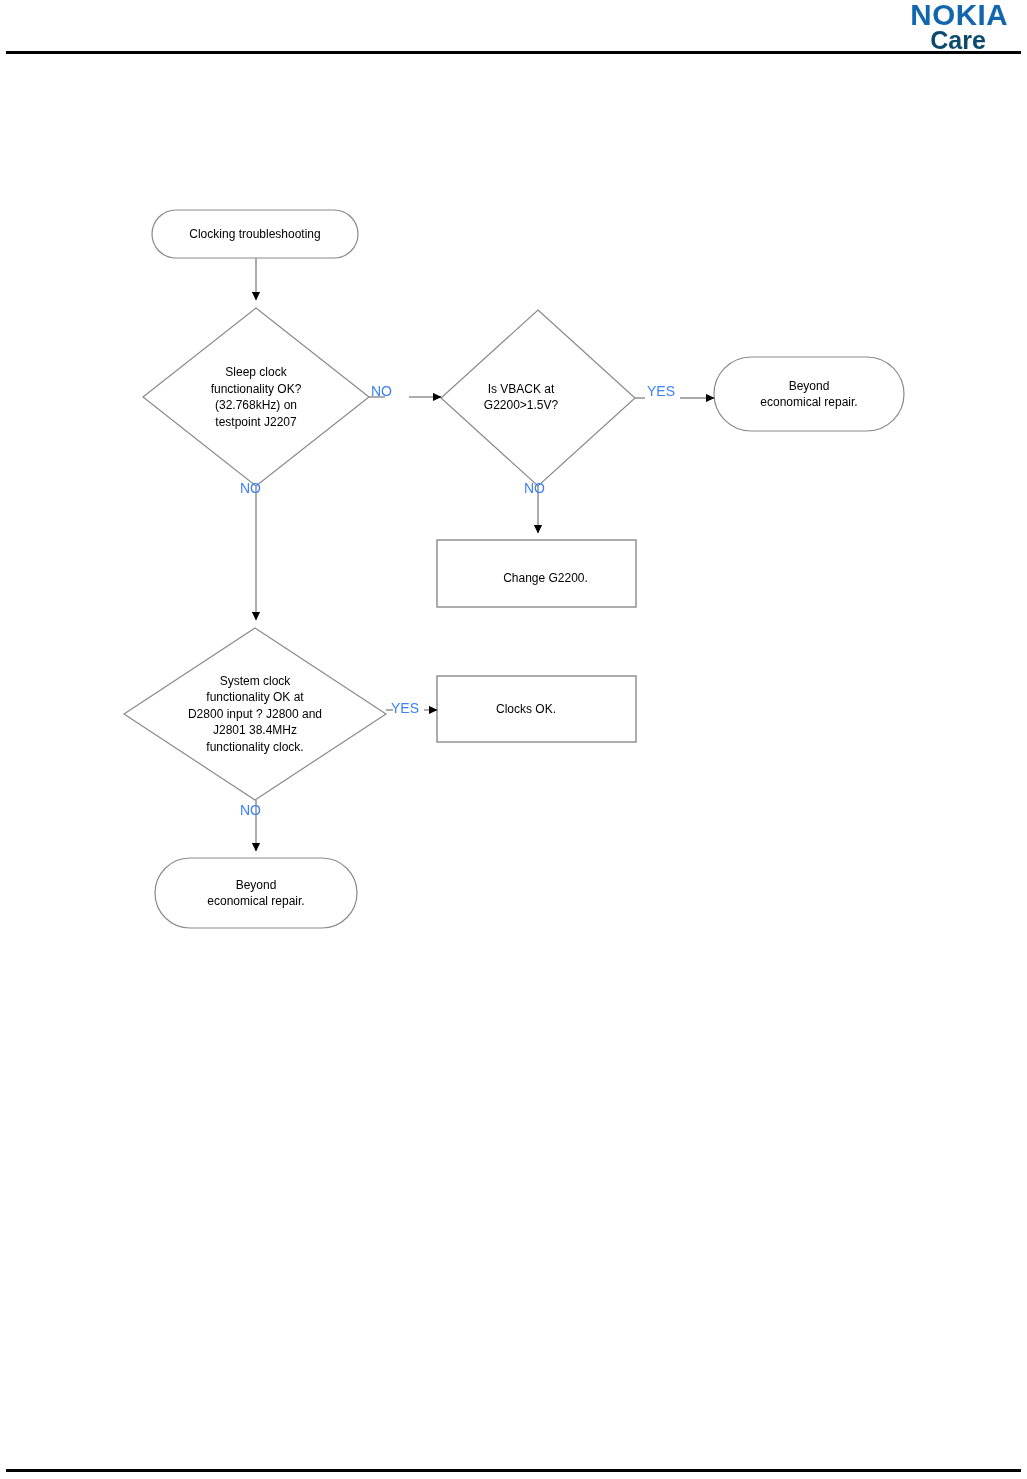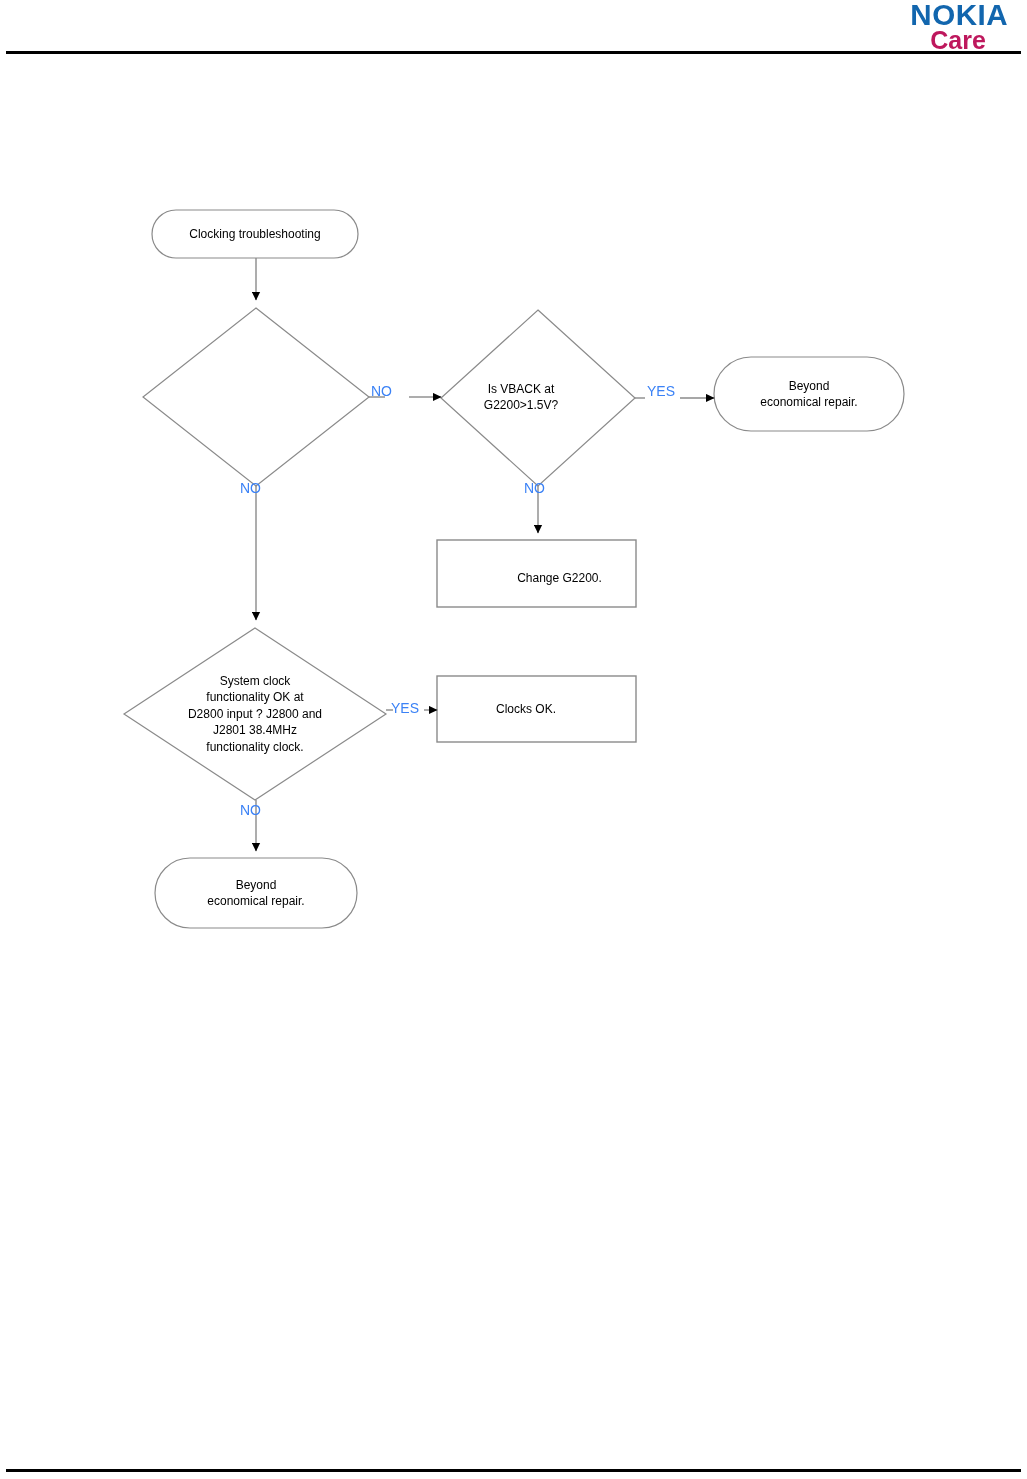--- a/index.html
+++ b/index.html
@@ -38,21 +38,21 @@
     color: #1266ae;
     transform: scaleX(1.02);
     transform-origin: left center;
   }
   #logo .care-word {
     display: block;
     font-family: "Liberation Sans", sans-serif;
     font-weight: bold;
     font-size: 25px;
     letter-spacing: 0px;
-    color: #be185d;
+    color: #0c4a6e;
     margin-top: -2px;
   }
   #header-rule {
     position: absolute;
     left: 6px;
     top: 51px;
     width: 1015px;
     height: 3px;
     background: #000000;
   }
@@ -152,28 +152,32 @@
       <line x1="538" y1="486" x2="538" y2="533" stroke="#8a8a8a" stroke-width="1.4" marker-end="url(#arrowhead)"></line>
 
       <line x1="386" y1="710" x2="393" y2="710" stroke="#8a8a8a" stroke-width="1.4"></line>
       <line x1="424" y1="710" x2="437" y2="710" stroke="#8a8a8a" stroke-width="1.4" marker-end="url(#arrowhead)"></line>
 
       <line x1="256" y1="800" x2="256" y2="851" stroke="#8a8a8a" stroke-width="1.4" marker-end="url(#arrowhead)"></line>
     </svg>
 
     <div class="node-text" style="left:152px; top:210px; width:206px; height:48px;">Clocking troubleshooting</div>
 
+    <div class="node-text" style="left:156px; top:331px; width:200px; height:132px;">Sleep clock
+functionality OK?
+(32.768kHz) on
+testpoint J2207</div>
 
     <div class="node-text" style="left:438px; top:364px; width:166px; height:66px;">Is VBACK at
 G2200&gt;1.5V?</div>
 
     <div class="node-text" style="left:716px; top:357px; width:186px; height:74px;">Beyond
 economical repair.</div>
 
-    <div class="node-text" style="left:460px; top:540px; width:199px; height:77px;">Change G2200.</div>
+    <div class="node-text" style="left:446px; top:540px; width:199px; height:77px;">Change G2200.</div>
 
     <div class="node-text" style="left:129px; top:648px; width:252px; height:132px;">System clock
 functionality OK at
 D2800 input ? J2800 and
 J2801 38.4MHz
 functionality clock.</div>
 
     <div class="node-text" style="left:437px; top:676px; width:178px; height:66px;">Clocks OK.</div>
 
     <div class="node-text" style="left:157px; top:858px; width:198px; height:70px;">Beyond

